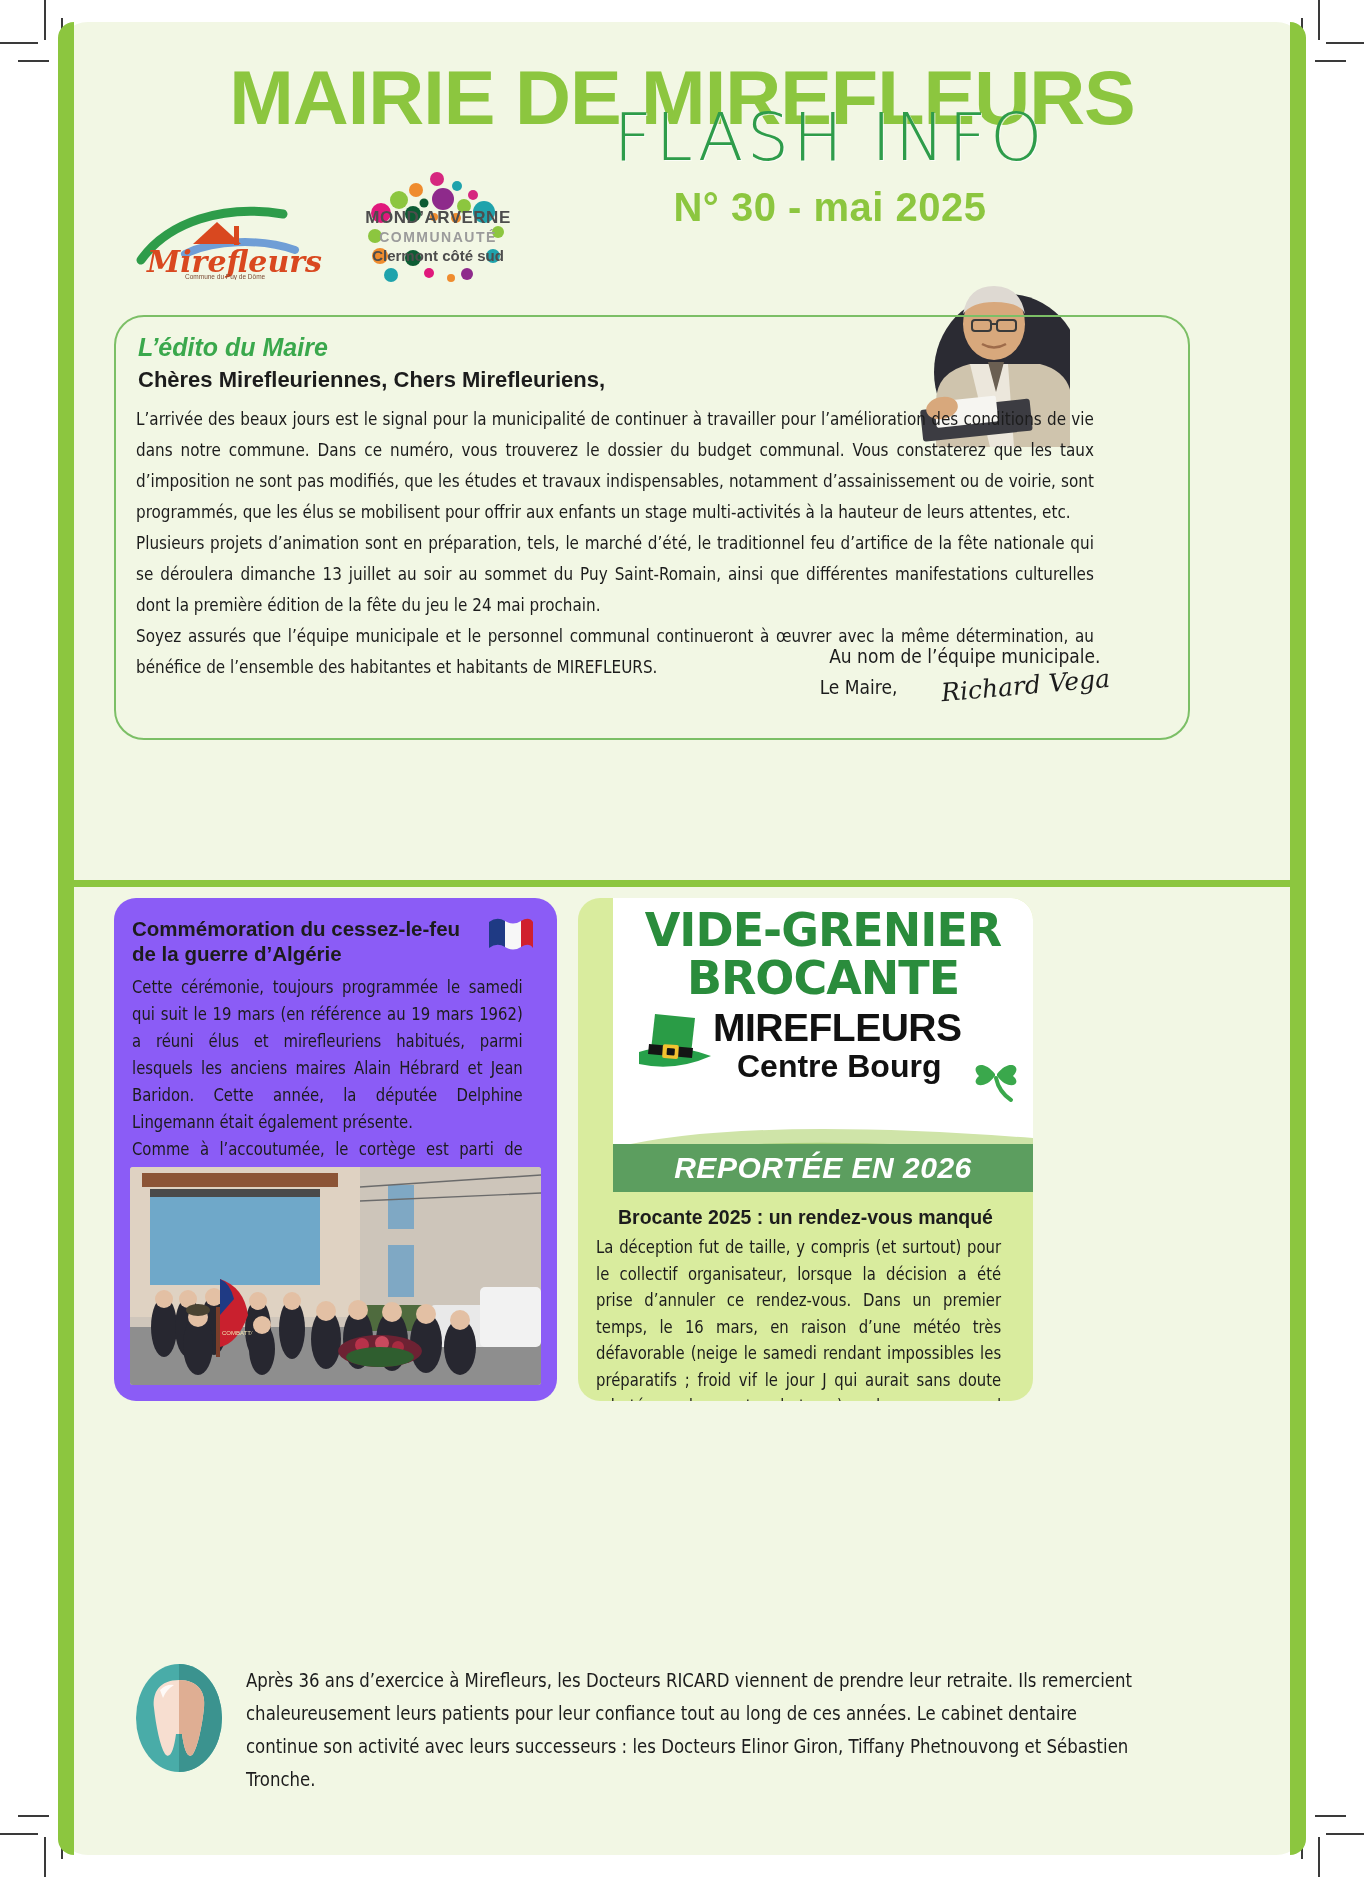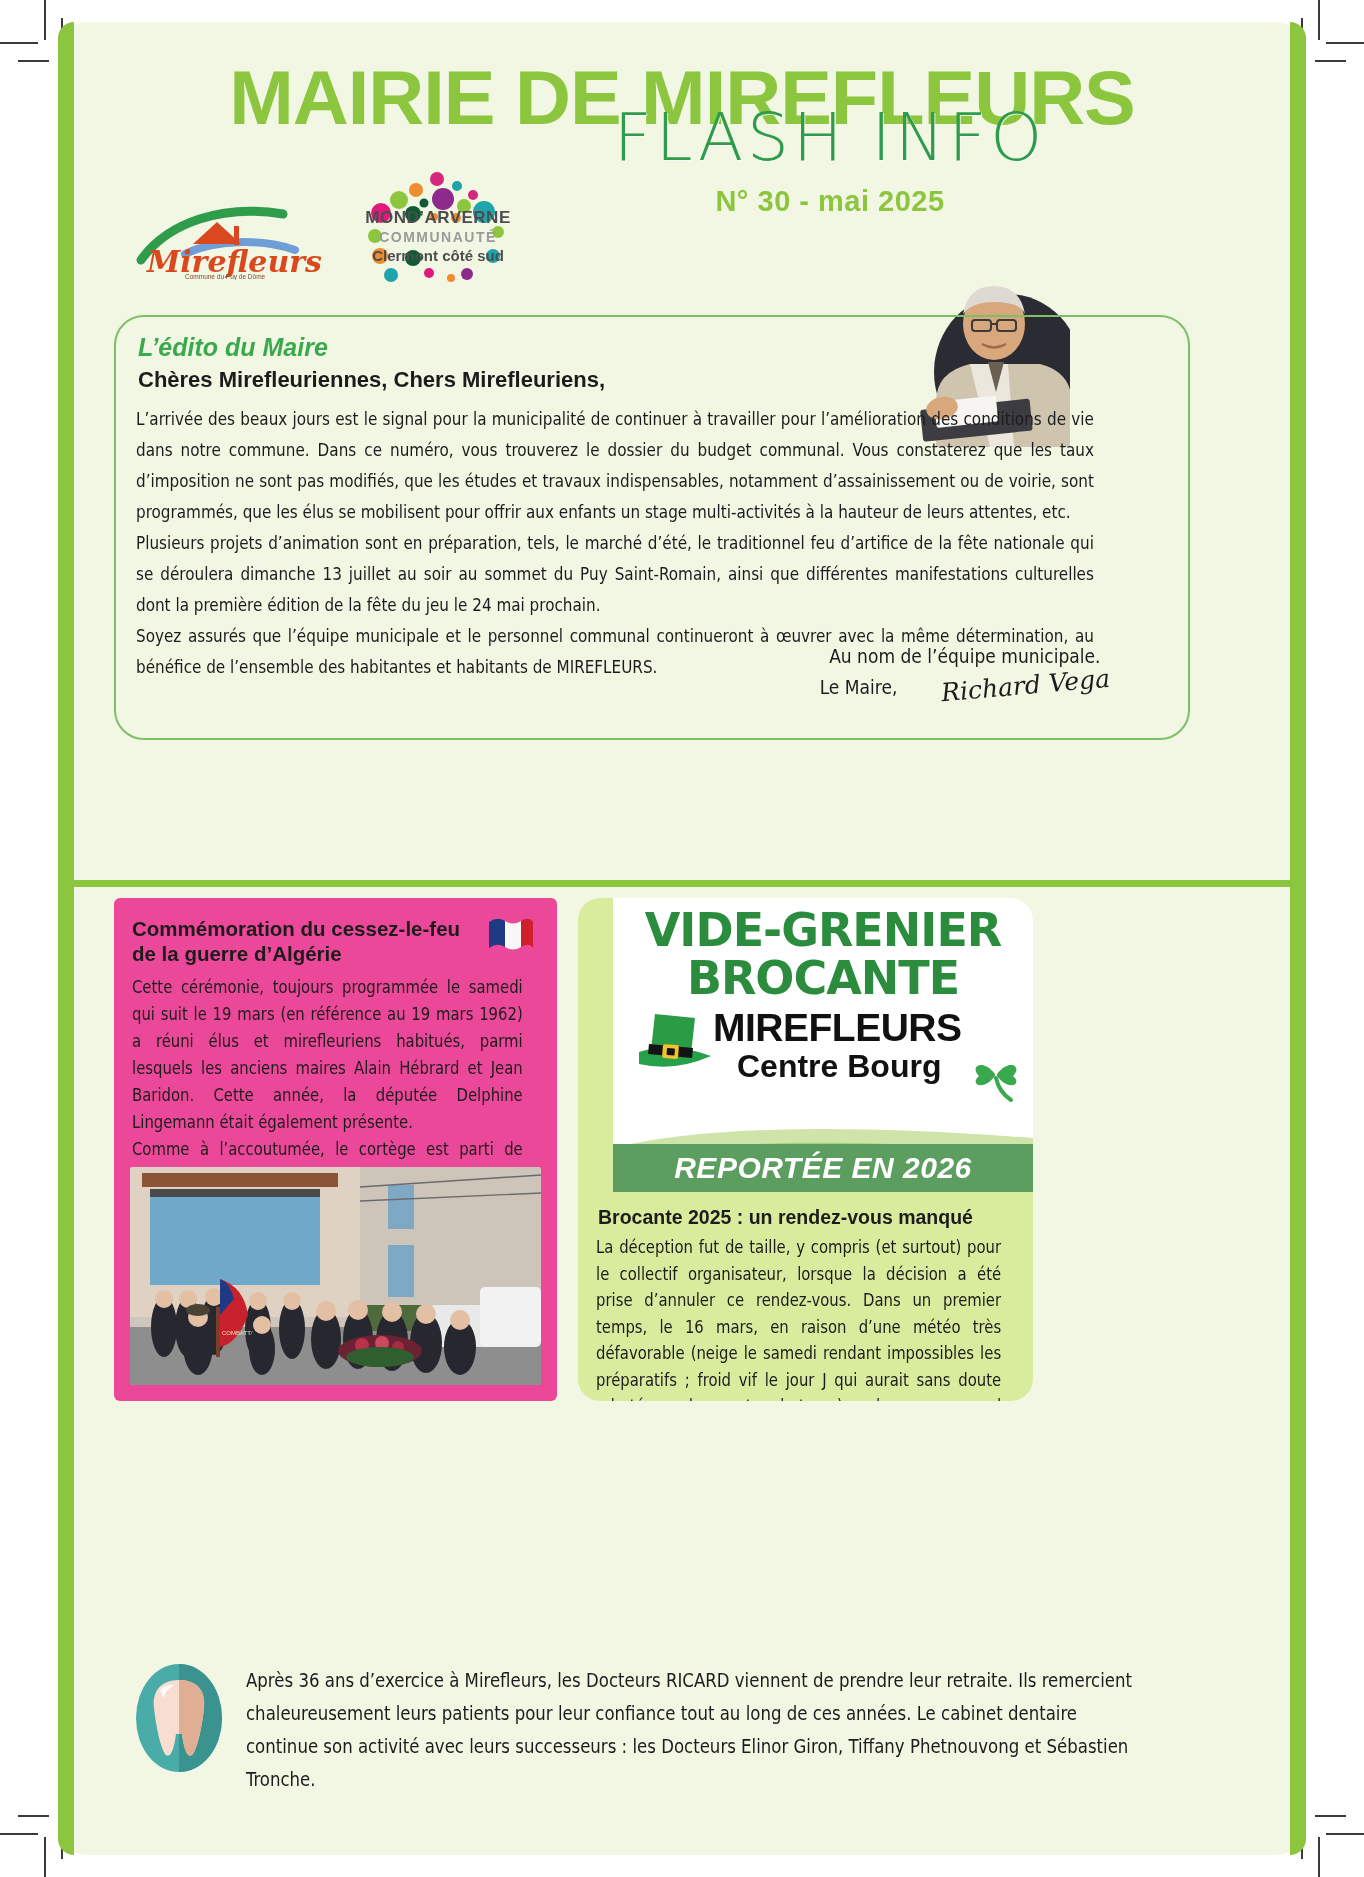--- a/index.html
+++ b/index.html
@@ -59,21 +59,21 @@
     font-size: 66px;
     letter-spacing: 4px;
     font-family: "DejaVu Sans", sans-serif;
     font-weight: 300;
     line-height: 1;
     text-shadow: 1px 1px 0 rgba(255,255,255,0.7);
   }
   .issue {
     margin-top: 14px;
     color: #8cc63f;
-    font-size: 29px;
+    font-size: 40px;
     font-weight: bold;
     letter-spacing: 0.5px;
   }
 
   
   .logo-mirefleurs {
     position: absolute;
     left: 133px; top: 188px;
     width: 200px; height: 92px;
   }
@@ -161,22 +161,22 @@
     left: 58px; top: 880px;
     width: 1248px; height: 7px;
     background: #8cc63f;
   }
 
   
   .commem {
     position: absolute;
     left: 114px; top: 898px;
     width: 443px; height: 503px;
-    background: #ec4899;
-    border-radius: 6px;
+    background: #8b5cf6;
+    border-radius: 22px;
     box-sizing: border-box;
     padding: 18px 18px 0 18px;
   }
   .commem-title {
     color: #1c1c1c;
     font-size: 20.5px;
     font-weight: bold;
     line-height: 25px;
     width: 330px;
   }
@@ -274,20 +274,21 @@
     color: #fff;
     font-size: 30px;
     font-weight: bold;
     font-style: italic;
     letter-spacing: 0.5px;
   }
   .brocante-head {
     position: absolute;
     left: 20px; top: 308px;
     width: 415px;
+    text-align: center;
     font-size: 19.5px;
     font-weight: bold;
     color: #1c1c1c;
   }
   .brocante-body {
     position: absolute;
     left: 18px; top: 336px;
     width: 422px;
     font-family: "DejaVu Sans Condensed", "Liberation Sans", sans-serif;
     font-size: 17.2px;

